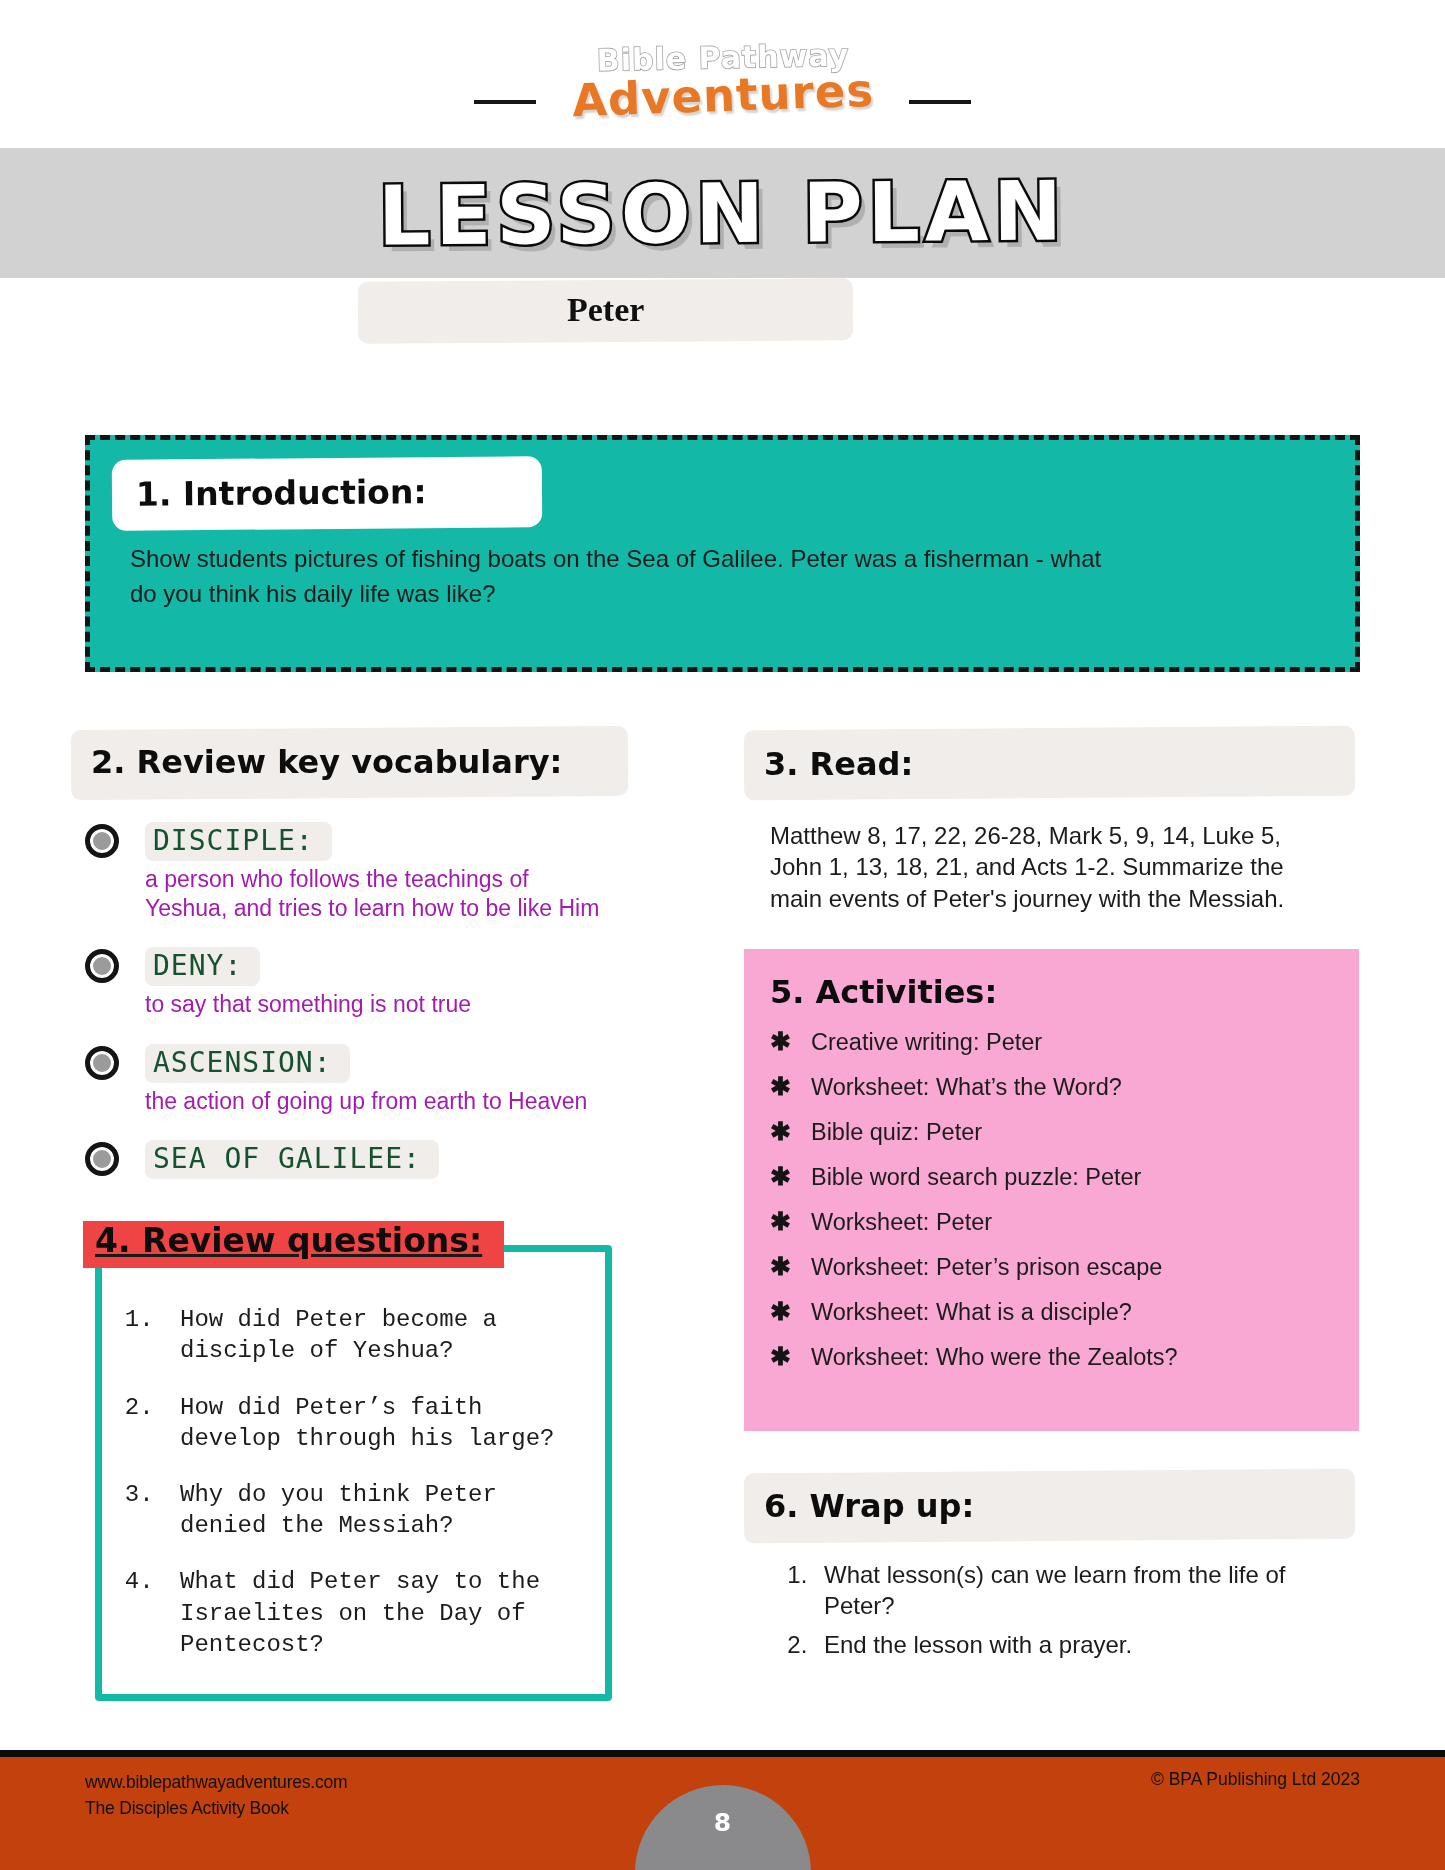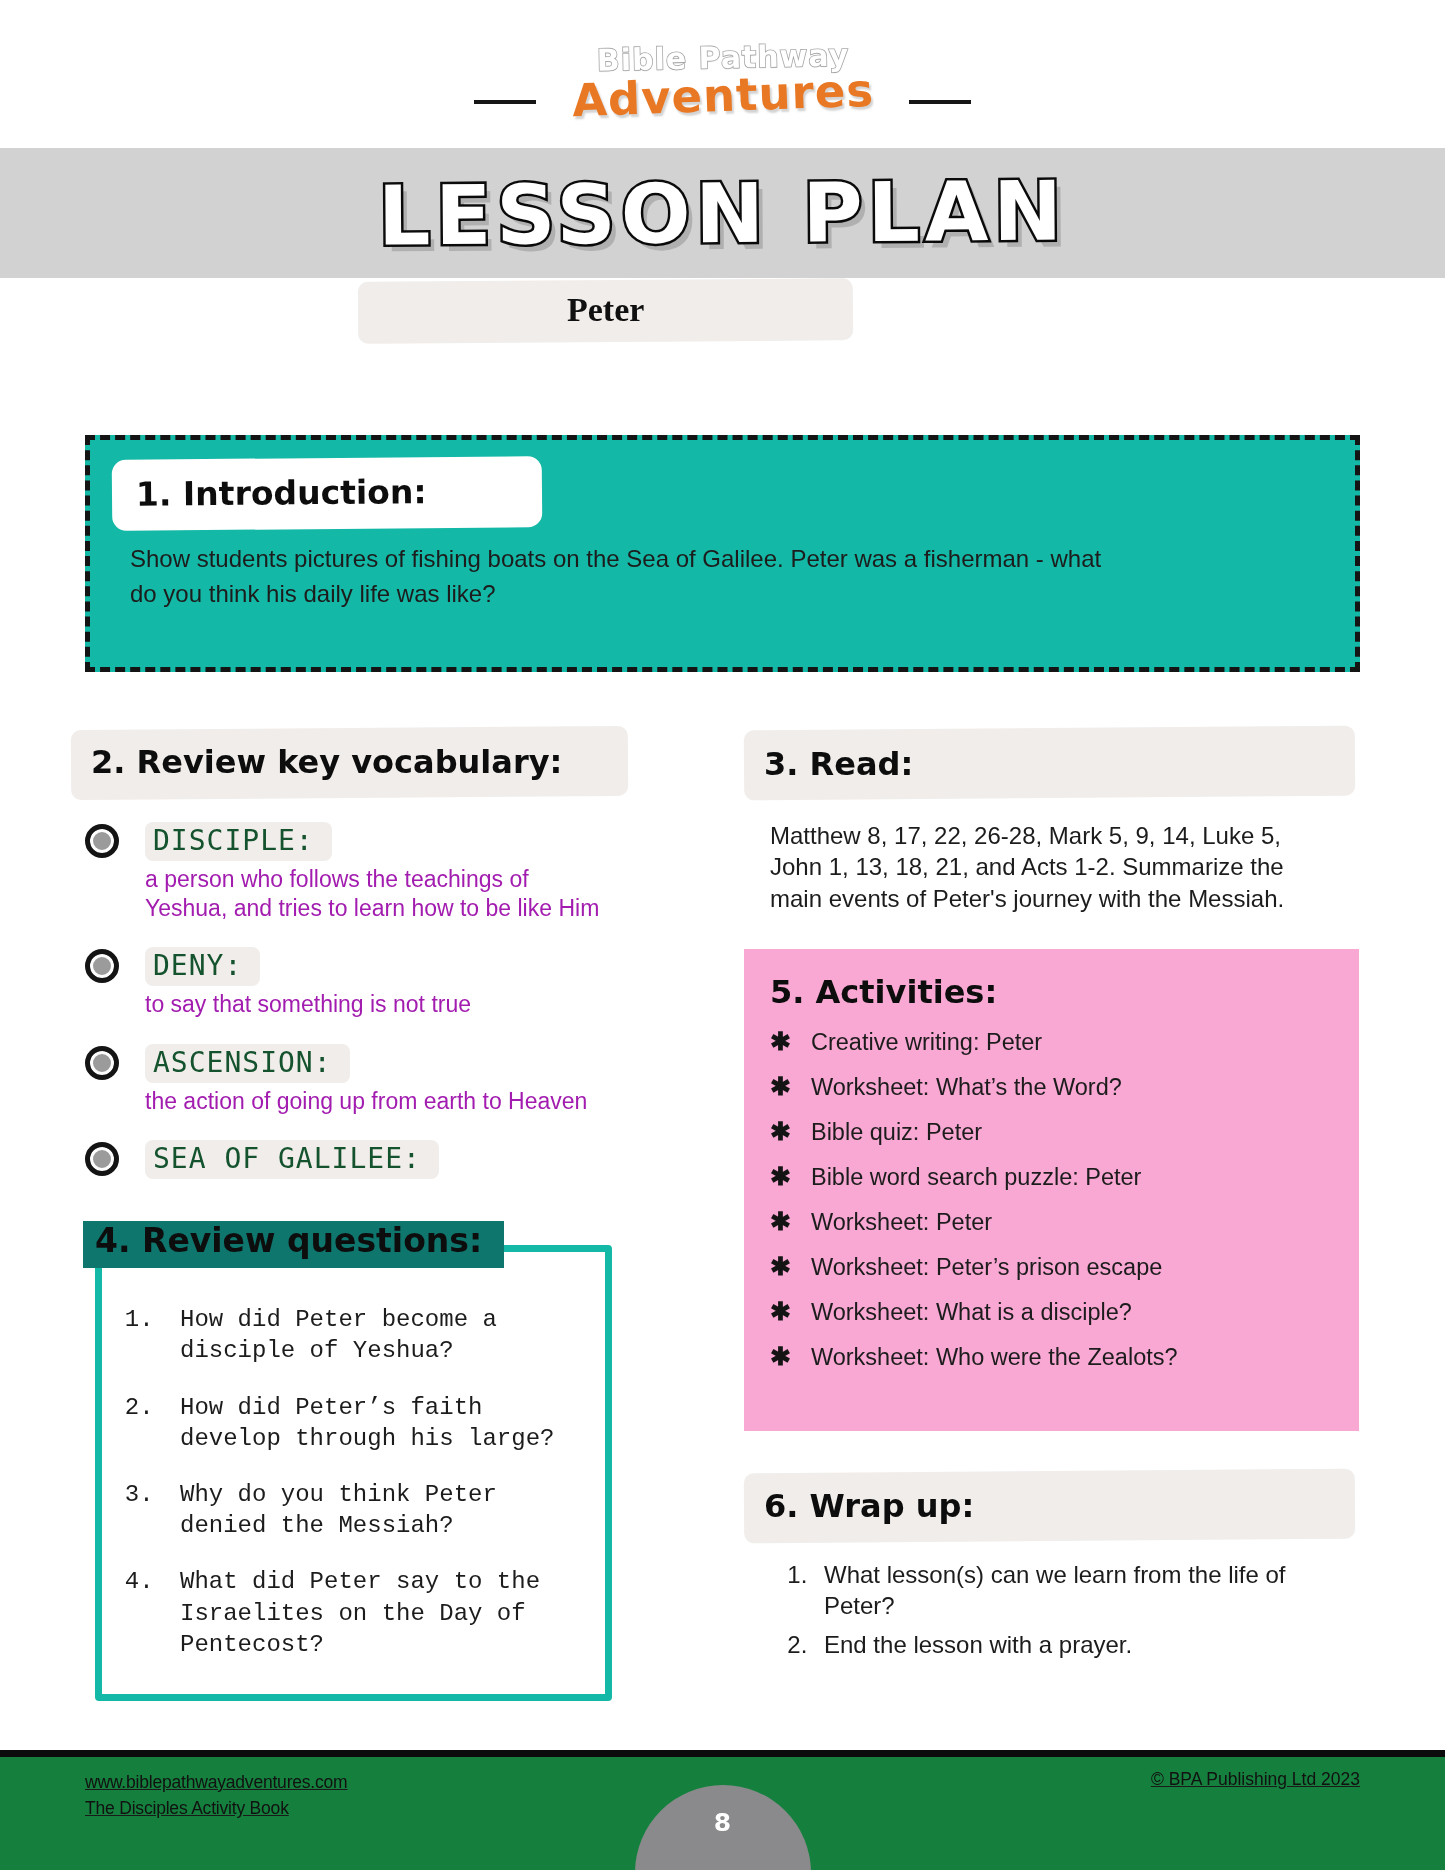--- a/index.html
+++ b/index.html
@@ -70,21 +70,21 @@
   }
   .vocab-term {
     font-family:"DejaVu Sans Mono", monospace; font-size:28px; letter-spacing:1px; color:#14532d;
     background:#f0edeb; border-radius:8px; padding:2px 18px 4px 8px; display:inline-block;
     width:max-content; max-width:100%;
   }
   .vocab-def { grid-column:2; font-size:23px; line-height:1.28; margin-top:4px; color:#a21caf; }
 
   
   .rq { position:relative; margin-top:66px; margin-left:10px; }
-  .rq-heading-wrap { position:absolute; top:-24px; left:-12px; background:#0f766e; padding:0 22px 8px 12px; z-index:2; }
+  .rq-heading-wrap { position:absolute; top:-24px; left:-12px; background:#ef4444; padding:0 22px 8px 12px; z-index:2;text-decoration:underline; }
   .rq-heading { font-size:33px; white-space:nowrap; }
   .rq-box { border:7px solid #14b8a6; border-radius:4px; padding:52px 16px 34px 24px;font-family:Liberation Mono, monospace; }
   .rq-list { list-style-position:outside; padding-left:42px; }
   .rq-list li { font-size:24px; line-height:1.3; margin-bottom:25px; padding-left:12px; color:#1c1c1c; }
   .rq-list li:last-child { margin-bottom:0; }
 
   
   .read-body { font-size:24px; line-height:1.32; margin-top:22px; color:#1c1c1c; }
 
   
@@ -92,21 +92,21 @@
   .activities-list { margin-top:14px; }
   .activity-item { display:flex; gap:20px; margin-top:16px; font-size:23.5px; color:#1c1c1c; align-items:baseline; }
   .asterisk-bullet { font-size:25px; font-weight:bold; color:#141414; flex:none; }
 
   
   .wrapup { margin-top:40px; }
   .wrapup-list { list-style-position:outside; padding-left:44px; margin-top:18px; }
   .wrapup-list li { font-size:24px; line-height:1.3; margin-top:8px; padding-left:10px; color:#1c1c1c; }
 
   
-  .footer { position:absolute; left:0; right:0; top:1750px; bottom:0; border-top:7px solid #0c0c0c; background:#15803d;text-decoration:underline; }
+  .footer { position:absolute; left:0; right:0; top:1750px; bottom:0; border-top:7px solid #0c0c0c; background:#c2410c; }
   .footer-inner { display:flex; justify-content:space-between; align-items:flex-start; padding:12px 85px 0; }
   .footer-left div { font-size:17.5px; line-height:1.5; letter-spacing:-0.2px; color:#111111; }
   .footer-right { font-size:17.5px; color:#111111; }
   .page-circle {
     position:absolute; left:50%; top:28px; transform:translateX(-50%);
     width:176px; height:176px; border-radius:50%; background:#8a8a8c; text-align:center;
   }
   .page-num { display:inline-block; margin-top:23px; color:#ffffff; font-family:"DejaVu Sans", sans-serif; font-weight:bold; font-size:25px; }
 </style>
 </head>

